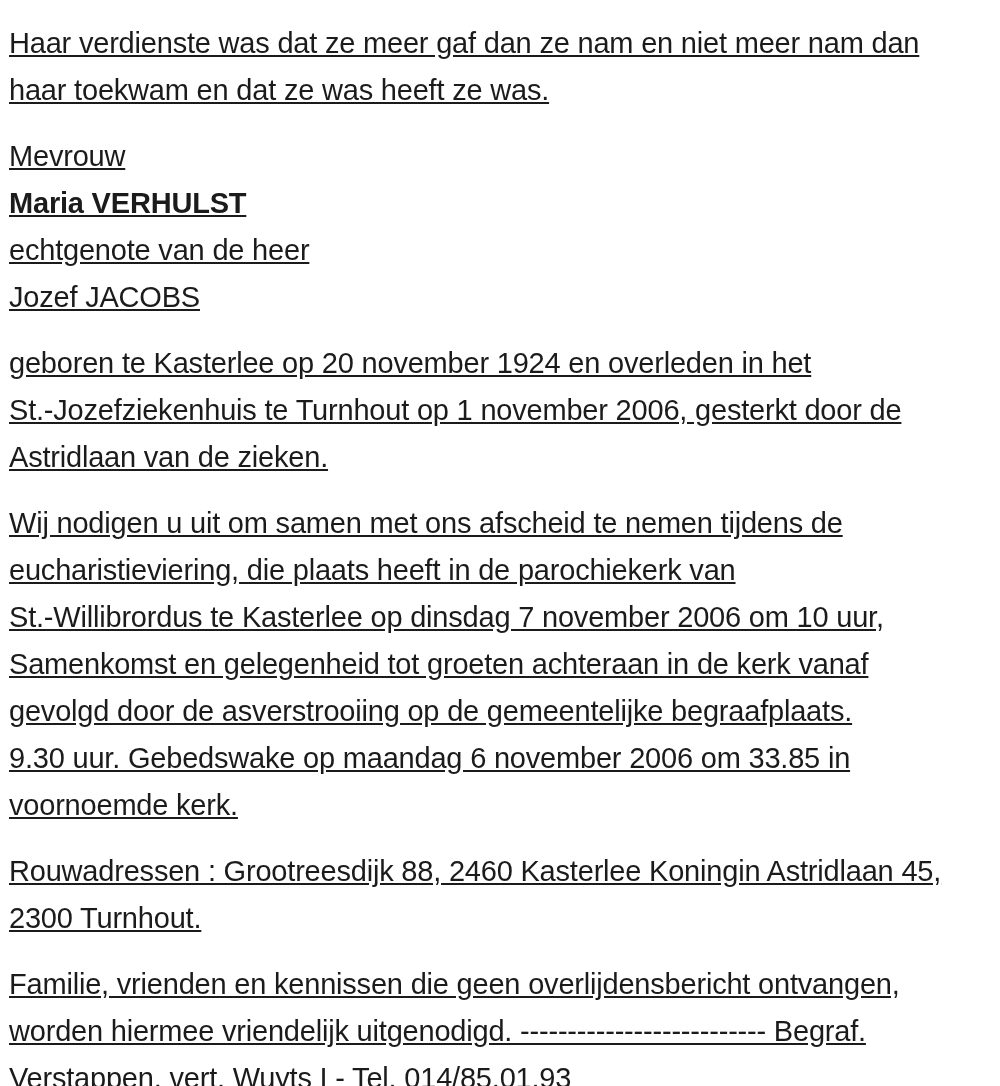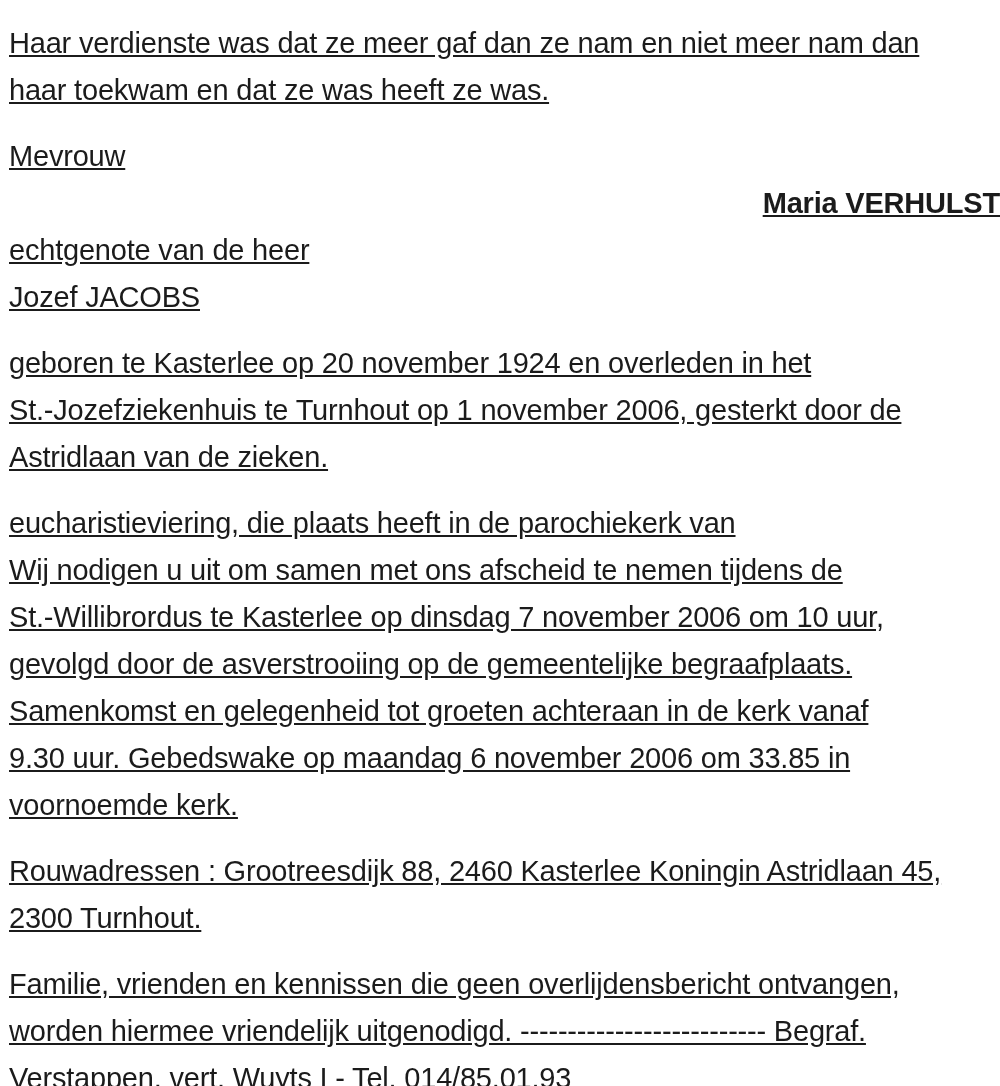--- a/index.html
+++ b/index.html
@@ -24,21 +24,20 @@
     margin: 0 0 19px 0;
     padding: 0;
   }
   .ln {
     white-space: nowrap;
     height: 47px;
     text-decoration: underline;
   }
   .bold {
     font-weight: 700;
-    text-align: right;
   }
 </style>
 </head>
 <body>
 
 <div class="doc">
 
   <p>
     </p>
     <div class="ln">Haar verdienste was dat ze meer gaf dan ze nam en niet meer nam dan</div>
@@ -55,25 +54,25 @@
 
   <p>
     </p>
     <div class="ln">geboren te Kasterlee op 20 november 1924 en overleden in het</div>
     <div class="ln">St.-Jozefziekenhuis te Turnhout op 1 november 2006, gesterkt door de</div>
     <div class="ln">Astridlaan van de zieken.</div>
   <p></p>
 
   <p>
     </p>
+    <div class="ln">Wij nodigen u uit om samen met ons afscheid te nemen tijdens de</div>
     <div class="ln">eucharistieviering, die plaats heeft in de parochiekerk van</div>
-    <div class="ln">Wij nodigen u uit om samen met ons afscheid te nemen tijdens de</div>
     <div class="ln">St.-Willibrordus te Kasterlee op dinsdag 7 november 2006 om 10 uur,</div>
+    <div class="ln">Samenkomst en gelegenheid tot groeten achteraan in de kerk vanaf</div>
     <div class="ln">gevolgd door de asverstrooiing op de gemeentelijke begraafplaats.</div>
-    <div class="ln">Samenkomst en gelegenheid tot groeten achteraan in de kerk vanaf</div>
     <div class="ln">9.30 uur. Gebedswake op maandag 6 november 2006 om 33.85 in</div>
     <div class="ln">voornoemde kerk.</div>
   <p></p>
 
   <p>
     </p>
     <div class="ln">Rouwadressen : Grootreesdijk 88, 2460 Kasterlee Koningin Astridlaan 45,</div>
     <div class="ln">2300 Turnhout.</div>
   <p></p>
 

